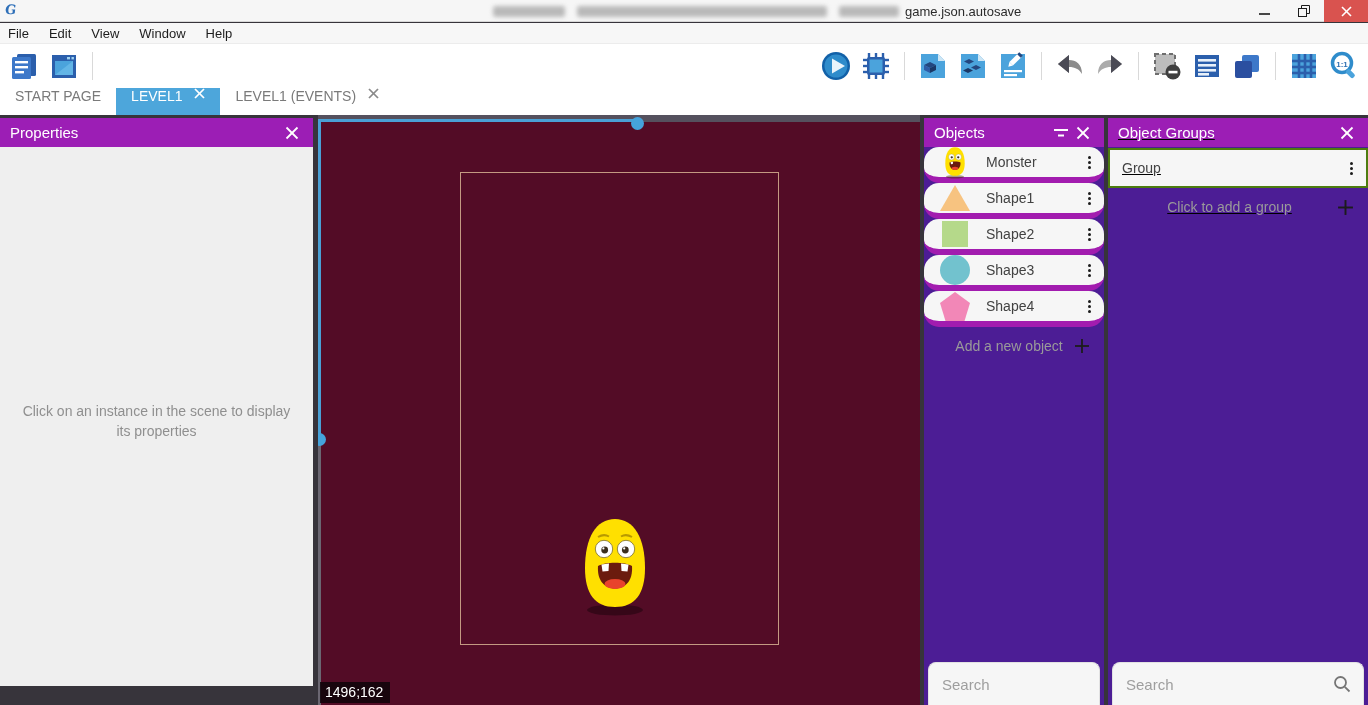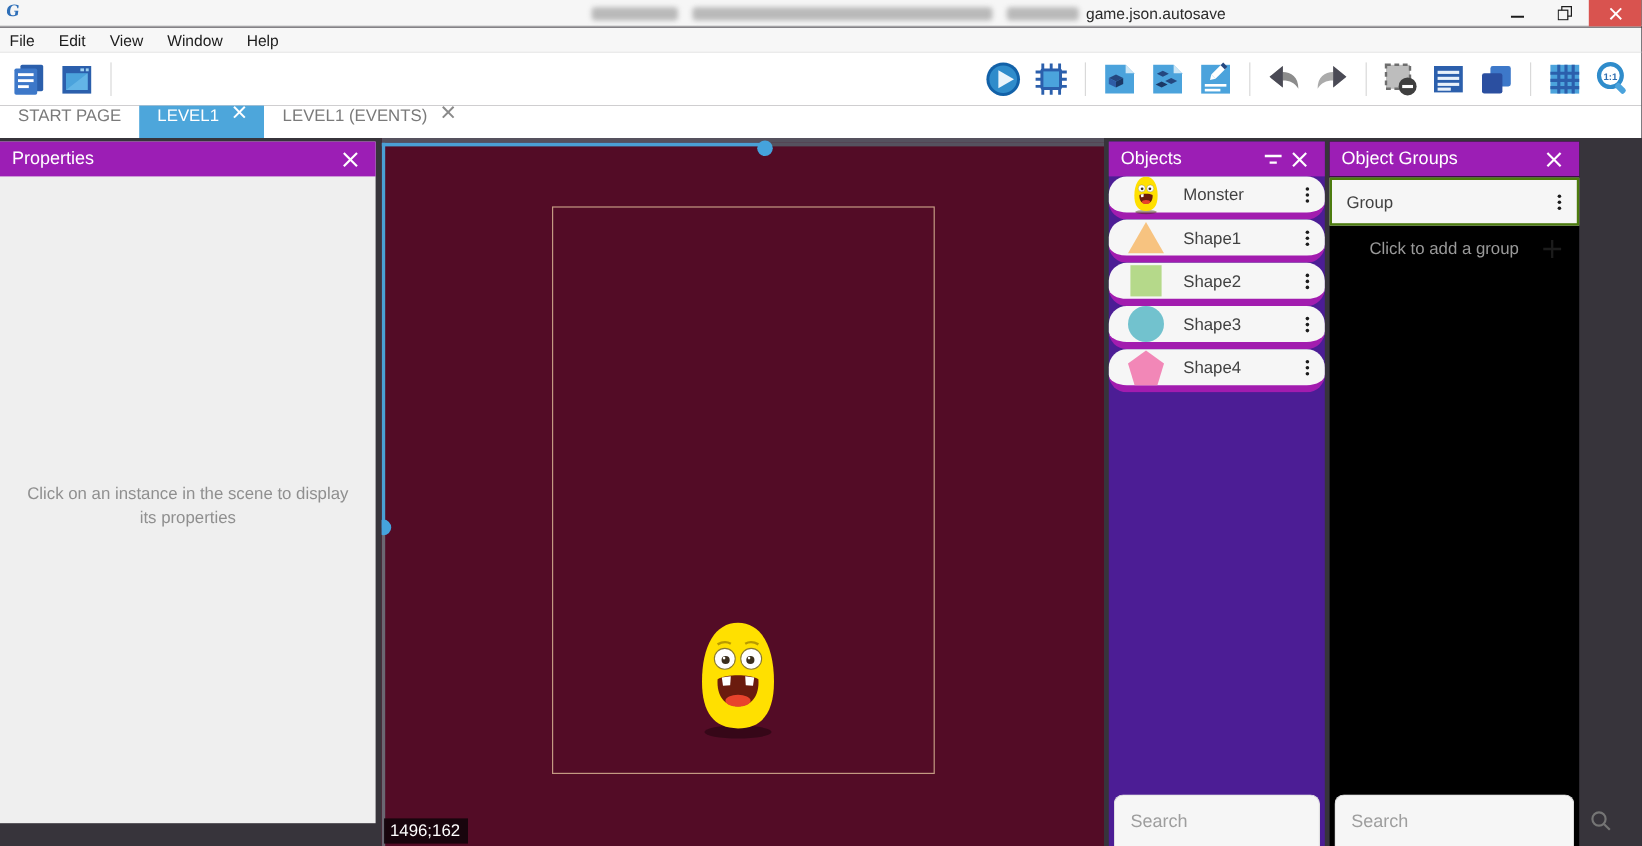--- a/index.html
+++ b/index.html
@@ -83,21 +83,21 @@
 
   .search-box { position:absolute; left:4px; right:4px; bottom:0; height:43px; background:#F6F6F6;
     border:1px solid #E2E2E2; border-bottom:none; border-radius:8px 8px 0 0;
     display:flex; align-items:center; }
   .search-box input { flex:1; border:none; outline:none; background:transparent; font-size:15px;
     color:#424242; padding-left:13px; font-family:"Liberation Sans","DejaVu Sans",sans-serif; }
   .search-box input::placeholder { color:#9E9E9E; }
   .search-box .mag { margin-right:12px; display:flex; }
 
   
-  .groups-panel { position:absolute; left:1108px; top:118px; width:208px; height:587px; background:#000000; }
+  .groups-panel { position:absolute; left:1108px; top:118px; width:260px; height:587px; background:#4c1d95;text-decoration:underline; }
   .group-row { height:40px; margin-top:1px; display:flex; align-items:center; background:#F6F6F6;
     border:2px solid #4d7c0f; }
   .group-row .obj-label { padding-left:12px; }
   .group-add-row { height:38px; display:flex; align-items:center; padding:0 14px; }
   .group-add-row .add-label { flex:1; text-align:center; font-size:14px; color:#9A9A9A; }
 </style>
 </head>
 <body>
 
 <div id="app">
@@ -437,20 +437,27 @@
           </svg>
       </span>
       <span class="obj-label">Shape4</span>
       <span class="kebab">
           <i></i>
           <i></i>
           <i></i>
         </span>
     </div>
 
+    <div class="add-row">
+      <span class="add-label">Add a new object</span>
+      <svg width="16" height="16" viewBox="0 0 16 16">
+        <line x1="8" y1="1" x2="8" y2="15" stroke="#1C1C1C" stroke-width="1.8"></line>
+          <line x1="1" y1="8" x2="15" y2="8" stroke="#1C1C1C" stroke-width="1.8"></line>
+      </svg>
+    </div>
 
     <div class="search-box">
       <input type="text" placeholder="Search" style="">
       <span class="mag">
         <svg width="18" height="18" viewBox="0 0 18 18" fill="none">
             <circle cx="7.5" cy="7.5" r="5.5" stroke="#757575" stroke-width="1.8"></circle>
             <line x1="11.8" y1="11.8" x2="16.5" y2="16.5" stroke="#757575" stroke-width="1.8"></line>
           </svg>
       </span>
     </div>

